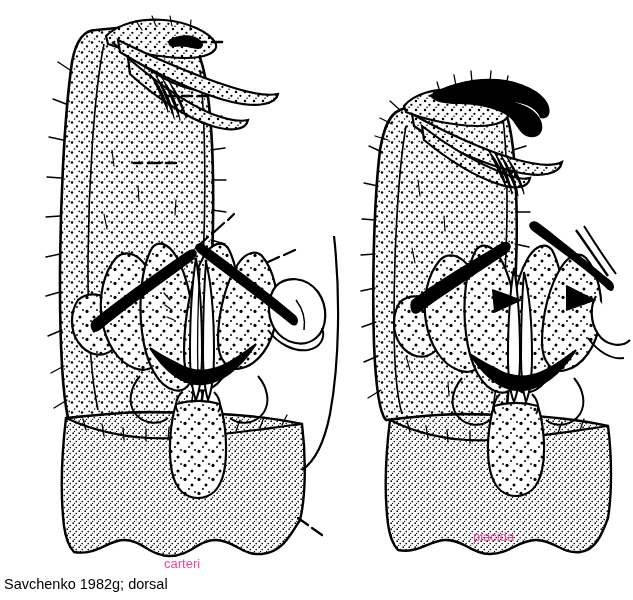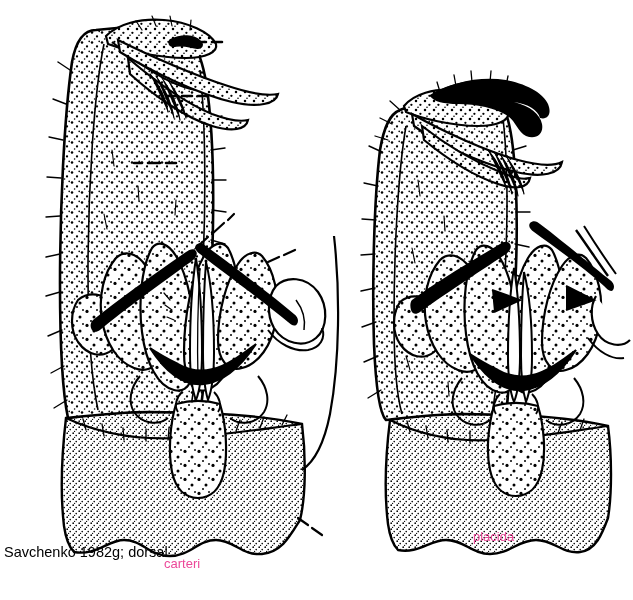--- a/index.html
+++ b/index.html
@@ -3,21 +3,21 @@
 <meta charset="utf-8">
 <style>
   html,body{margin:0;padding:0;background:#ffffff;}
   body{width:633px;height:600px;position:relative;overflow:hidden;
        font-family:"Liberation Sans",sans-serif;color:#000;}
   #plate{position:absolute;left:0;top:0;width:633px;height:600px;}
   svg{display:block;}
   .cap{position:absolute;font-size:13px;color:#ec4899;white-space:nowrap;}
   #cap-carteri{left:164px;top:556px;}
   #cap-placida{left:473px;top:529px;}
-  #cite{position:absolute;left:4px;top:544px;font-size:14.5px;color:#000;white-space:nowrap;}
+  #cite{position:absolute;left:4px;top:576px;font-size:14.5px;color:#000;white-space:nowrap;}
   .lbl{font-family:"Liberation Serif",serif;font-style:italic;font-weight:bold;font-size:13px;}
 </style>
 </head>
 <body>
 
 <div id="plate">
 <svg id="art" width="633" height="600" viewBox="0 0 633 600" xmlns="http://www.w3.org/2000/svg">
   <defs>
 
     <pattern id="stipDense" width="7" height="7" patternUnits="userSpaceOnUse">

